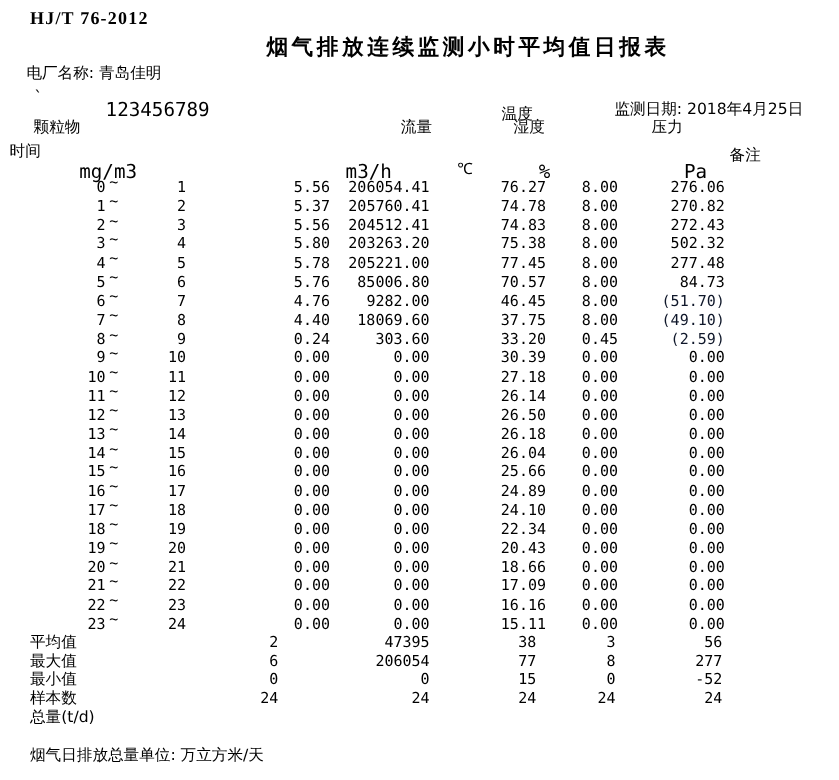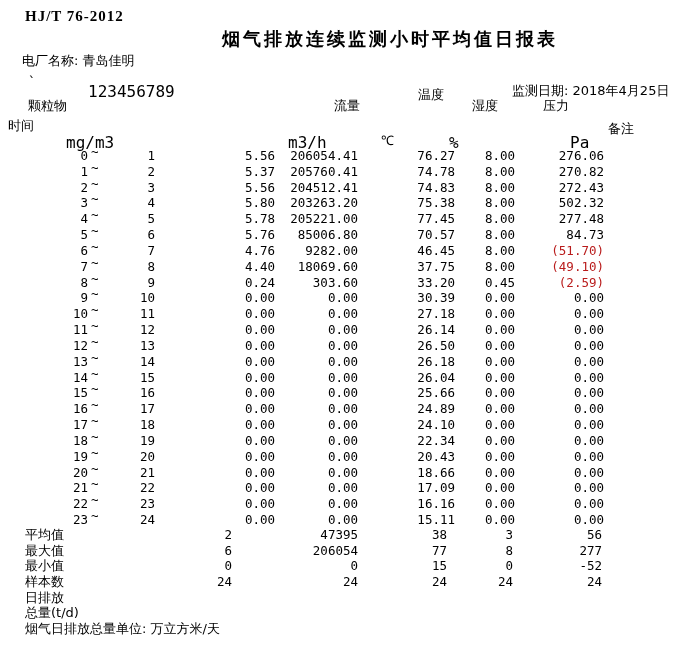--- a/index.html
+++ b/index.html
@@ -12,41 +12,41 @@
   .mono{font-family:"DejaVu Sans Mono","Liberation Mono",monospace;font-size:16px;}
   .std{left:25px;top:8px;font-family:"Liberation Serif","DejaVu Serif",serif;font-weight:bold;font-size:15px;letter-spacing:1px;}
   .title{left:222px;top:27px;font-size:18px;font-weight:bold;letter-spacing:3px;text-align:center;}
   .plant{left:22px;top:52px;}
   .serial-mark{left:28px;top:74px;font-size:13px;}
   .serial-number{left:88px;top:82px;}
   .date-line{left:512px;top:82px;}
   .h-part{left:28px;top:97px;}
   .h-flow{left:334px;top:97px;}
   .h-temp{left:418px;top:86px;}
-  .h-hum{left:472px;top:97px;}
+  .h-hum{left:428px;top:97px;}
   .h-press{left:543px;top:97px;}
   .h-time{left:8px;top:117px;}
   .h-remark{left:608px;top:120px;}
   .u-part{left:66px;top:133px;}
   .u-flow{left:288px;top:133px;}
   .u-temp{left:381px;top:131px;font-size:13px;}
   .u-hum{left:449px;top:133px;}
   .u-press{left:570px;top:133px;}
   #hourly-rows{position:absolute;left:0;top:147px;width:699px;}
   .hrow{position:relative;height:15.83px;}
   .cell{position:absolute;top:1px;white-space:pre;font-family:"DejaVu Sans Mono","Liberation Mono",monospace;font-size:12.5px;text-align:right;}
   .c-from{left:20px;width:68px;}
   .c-tilde{left:91px;width:14px;top:-3px;text-align:left;}
   .c-to{left:110px;width:45px;}
   .c-part{left:180px;width:95px;}
   .c-flow{left:280px;width:78px;}
   .c-temp{left:378px;width:77px;}
   .c-hum{left:438px;width:77px;}
   .c-press{left:518px;width:86px;}
-  .alarm{color:#b91c1c;}
+  .alarm{color:#0f172a;}
   #summary-rows{position:absolute;left:0;top:526px;width:606px;}
   .srow{position:relative;height:15.7px;}
   .slabel{position:absolute;left:25px;top:0;font-size:13px;white-space:pre;}
   .sv{position:absolute;top:1px;white-space:pre;font-family:"DejaVu Sans Mono","Liberation Mono",monospace;font-size:12.5px;text-align:right;}
   .s1{left:120px;width:112px;}
   .s2{left:280px;width:78px;}
   .s3{left:380px;width:67px;}
   .s4{left:450px;width:63px;}
   .s5{left:520px;width:82px;}
   .footer-note{left:25px;top:620px;}
@@ -346,28 +346,20 @@
     </div>
     <div class="srow">
       <span class="slabel">样本数</span>
       <span class="sv s1">24</span>
       <span class="sv s2">24</span>
       <span class="sv s3">24</span>
       <span class="sv s4">24</span>
       <span class="sv s5">24</span>
     </div>
     <div class="srow">
-      <span class="slabel">日排放</span>
-      <span class="sv s1"></span>
-      <span class="sv s2"></span>
-      <span class="sv s3"></span>
-      <span class="sv s4"></span>
-      <span class="sv s5"></span>
-    </div>
-    <div class="srow">
       <span class="slabel">总量(t/d)</span>
       <span class="sv s1"></span>
       <span class="sv s2"></span>
       <span class="sv s3"></span>
       <span class="sv s4"></span>
       <span class="sv s5"></span>
     </div>
   </div>
 
 <div class="abs footer-note cjk">烟气日排放总量单位: 万立方米/天</div>

